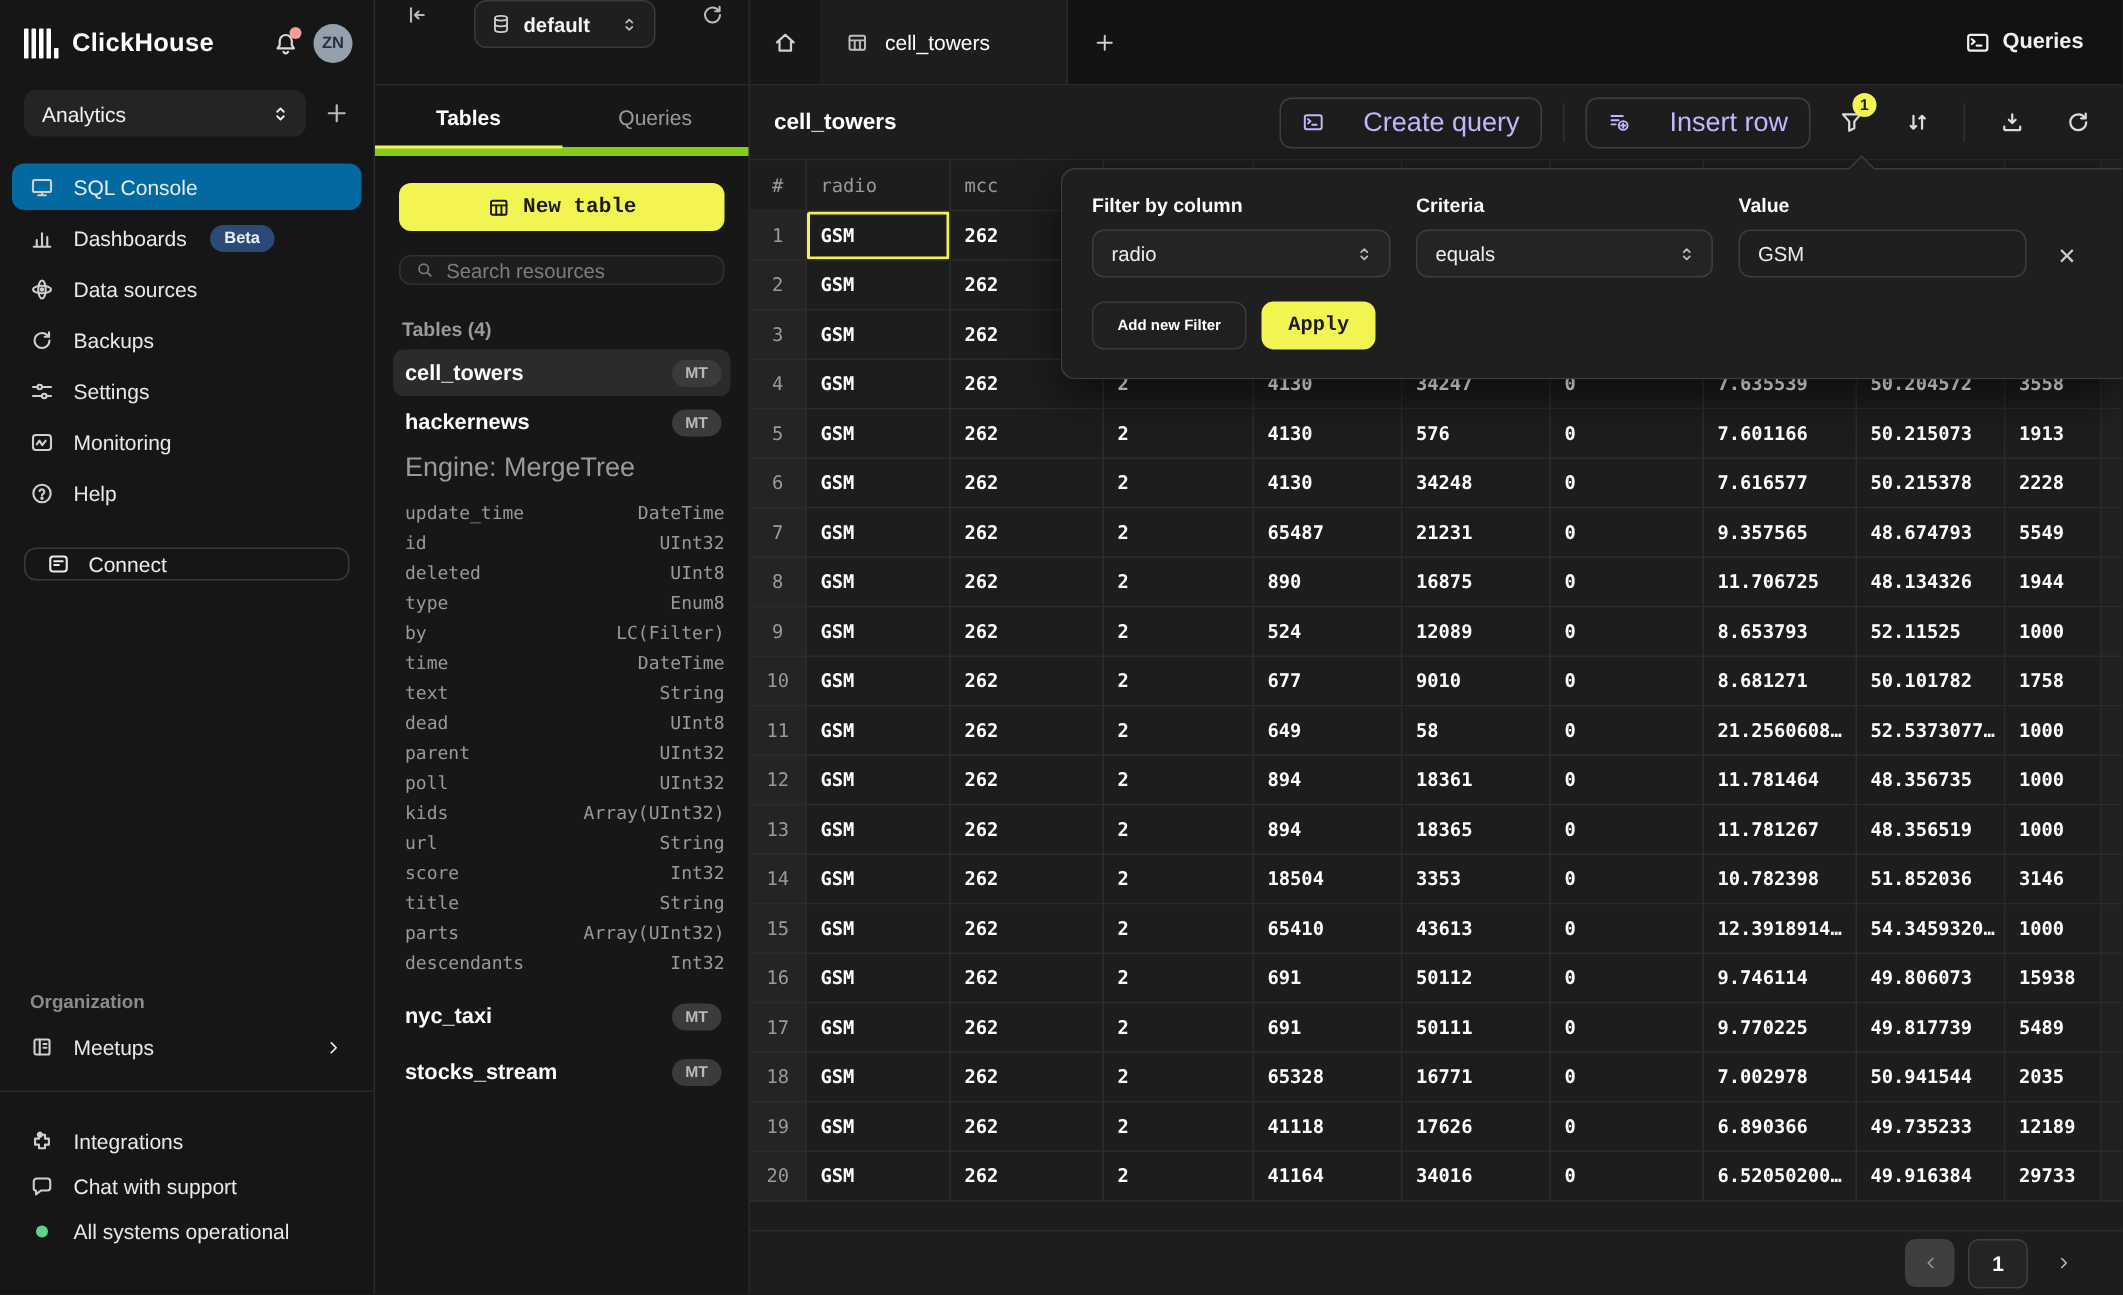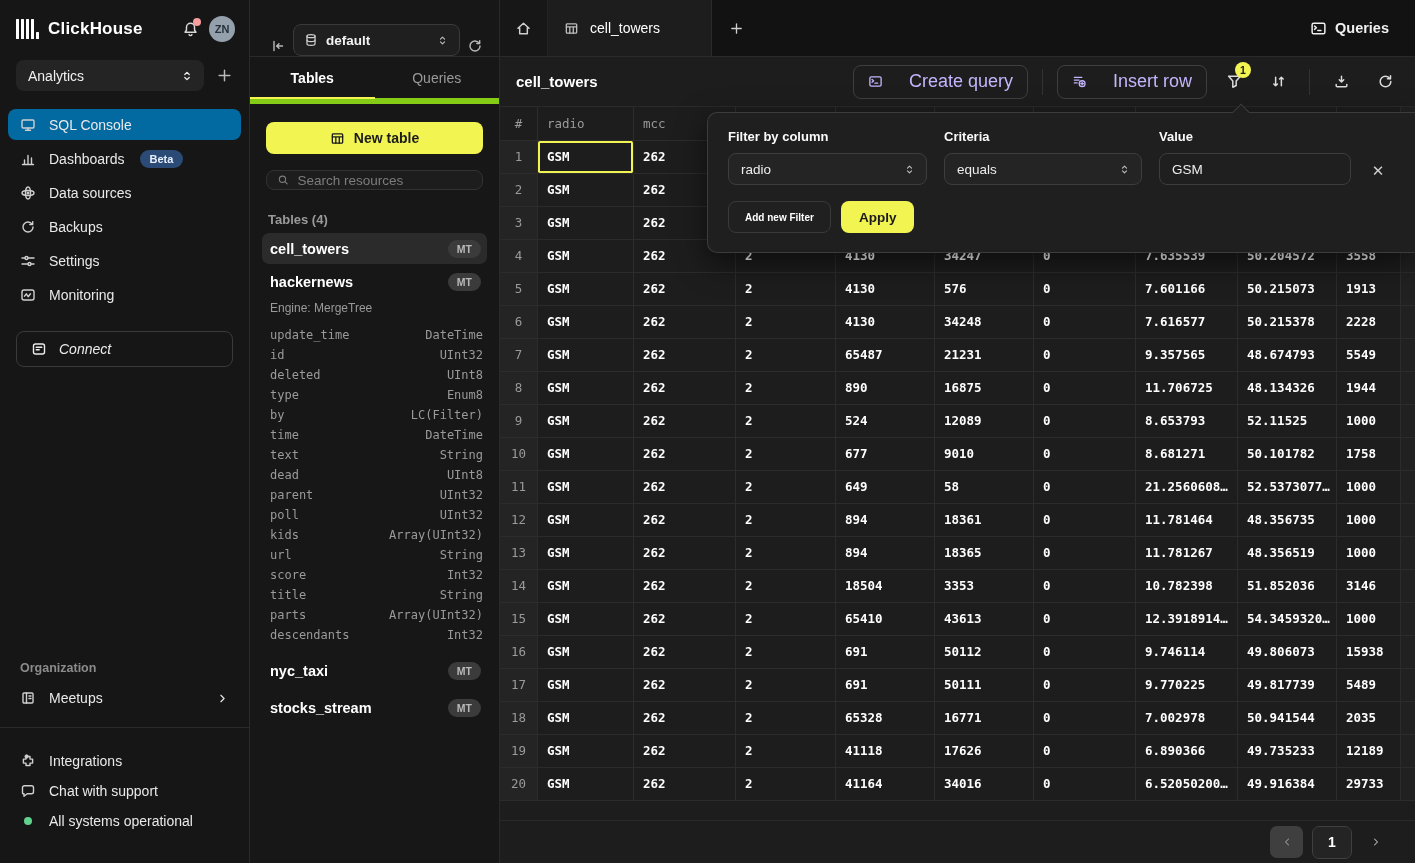--- a/index.html
+++ b/index.html
@@ -19,50 +19,50 @@
   .avatar { width:26px; height:26px; border-radius:50%; background:#94a1ad; color:#25313c; font-size:11px; font-weight:700; display:flex; align-items:center; justify-content:center; }
   .ws-row { display:flex; align-items:center; gap:10px; padding:8px 14px 14px 16px; }
   .ws-select { flex:1; height:31px; background:#242424; border-radius:8px; display:flex; align-items:center; padding:0 10px 0 12px; color:#f0f0f0; cursor:pointer; }
   .ws-select span { flex:1; }
   .icon-btn { background:none; border:none; color:#b9b9b9; cursor:pointer; display:flex; align-items:center; justify-content:center; padding:2px; }
   .nav { padding:4px 8px; }
   .nav-item { height:31px; display:flex; align-items:center; gap:13px; padding:0 12px; border-radius:8px; color:#e9e9e9; cursor:pointer; margin-bottom:3px; }
   .nav-item .nicon { color:#cfcfcf; width:16px; }
   .nav-item.active { background:#0369a1; }
   .badge-beta { background:#2b4a76; color:#e8f0fe; font-size:11px; font-weight:600; padding:3px 10px; border-radius:10px; margin-left:2px; }
-  .connect-box { margin:14px 16px 0 16px; height:36px; border:1px solid #3a3a3a; border-radius:8px; display:flex; align-items:center; gap:12px; padding:0 14px; cursor:pointer; color:#ececec;font-style:italic; }
+  .connect-box { margin:14px 16px 0 16px; height:22px; border:1px solid #3a3a3a; border-radius:8px; display:flex; align-items:center; gap:12px; padding:0 14px; cursor:pointer; color:#ececec; }
   .side-bottom { position:absolute; left:0; right:0; top:655px; }
   .org-label { color:#8b8b8b; font-size:12.5px; font-weight:600; padding:6px 20px 8px 20px; }
   .row-item { height:30px; display:flex; align-items:center; gap:13px; padding:0 20px; color:#e9e9e9; cursor:pointer; }
   .row-item .nicon { color:#cfcfcf; width:16px; }
   .row-item .spacer { flex:1; }
   .side-div { border-top:1px solid #2a2a2a; margin:14px 0 18px 0; }
   .status-dot { width:8px; height:8px; border-radius:50%; background:#5fd38d; margin:0 4px; }
 
   
   .explorer { width:250px; height:863px; background:#171717; border-right:1px solid #2a2a2a; flex:0 0 250px; display:flex; flex-direction:column; }
-  .exp-head { height:57px; border-bottom:1px solid #2a2a2a; display:flex; align-items:flex-end; padding:16px 14px 0 18px; gap:5px; flex:0 0 57px; }
+  .exp-head { height:57px; border-bottom:1px solid #2a2a2a; display:flex; align-items:flex-start; padding:0 14px 0 18px; gap:28px; flex:0 0 57px; }
   .db-select { flex:1; height:32px; border:1px solid #3a3a3a; background:#1f1f1f; border-radius:8px; display:flex; align-items:center; gap:8px; padding:0 10px; cursor:pointer; }
   .db-select .dbname { flex:1; font-weight:600; font-size:13.5px; color:#f2f2f2; }
   .exp-tabs { height:47px; border-bottom:6px solid #84cc16; display:flex; flex:0 0 47px; position:relative; }
   .exp-tab { flex:1; display:flex; align-items:center; justify-content:center; font-size:14px; color:#9a9a9a; cursor:pointer; }
   .exp-tab.on { color:#fff; font-weight:600; }
   .tab-underline { position:absolute; bottom:-1px; left:0; width:125px; height:2px; background:#f2f452; }
   .exp-scroll { flex:1; overflow:hidden; padding:18px 16px 0 16px; }
-  .btn-yellow { background:#f2f452; color:#1b1b1b; border:none; border-radius:8px; font-size:14px; font-weight:600; cursor:pointer; font-family:Liberation Sans, sans-serif; }
+  .btn-yellow { background:#f2f452; color:#1b1b1b; border:none; border-radius:8px; font-size:14px; font-weight:600; cursor:pointer; font-family:Liberation Mono, monospace; }
   .new-table { width:100%; height:32px; display:flex; align-items:center; justify-content:center; gap:9px; }
   .search-box { margin-top:16px; height:20px; border:1px solid #323232; background:#1d1d1d; border-radius:8px; display:flex; align-items:center; gap:8px; padding:0 10px; color:#7d7d7d; }
   .search-box input { background:none; border:none; outline:none; color:#d8d8d8; font-family:inherit; font-size:13.5px; width:100%; }
   .search-box input::placeholder { color:#7d7d7d; }
   .list-header { color:#9a9a9a; font-size:13px; font-weight:600; margin:22px 0 6px 2px; }
   .tbl-item { height:31px; display:flex; align-items:center; border-radius:7px; padding:0 6px 0 8px; cursor:pointer; margin:2px -4px; }
   .tbl-item.on { background:#2b2b2b; }
   .tbl-item .tname { flex:1; font-size:14.5px; font-weight:600; color:#fff; }
   .badge-mt { background:#3b3b3b; color:#b9b9b9; font-size:10.5px; font-weight:600; padding:3px 9px; border-radius:10px; }
-  .engine { color:#9a9a9a; font-size:12px; margin:4px 0 10px 4px; }
+  .engine { color:#9a9a9a; font-size:18px; margin:4px 0 10px 4px; }
   .schema { margin:2px 0 10px 4px; }
   .schema-row { display:flex; justify-content:space-between; font-family:"DejaVu Sans Mono", monospace; font-size:12px; color:#9a9a9a; line-height:20px; }
 
   
   .main { width:915px; height:863px; position:relative; background:#1d1d1d; flex:0 0 915px; }
   .tabstrip { position:absolute; top:0; left:0; right:0; height:57px; background:#121212; border-bottom:1px solid #2a2a2a; display:flex; align-items:stretch; }
   .home-btn { width:48px; display:flex; align-items:center; justify-content:center; color:#cfcfcf; border-right:1px solid #222; cursor:pointer; background:#171717; }
   .doc-tab { width:164px; background:#1d1d1d; display:flex; align-items:center; gap:11px; padding:0 16px; border-right:1px solid #2a2a2a; cursor:pointer; }
   .doc-tab .ticon { color:#bdbdbd; }
   .doc-tab .tlabel { font-size:14px; color:#fff; font-weight:500; }
@@ -192,20 +192,30 @@
       <span>Settings</span>
     </div>
     <div class="nav-item">
       <span class="nicon">
           <svg class="ic" width="16" height="16" viewBox="0 0 16 16">
             <rect x="2" y="3" width="12" height="10" rx="2"></rect>
             <path d="M4.5 9.2l1.8-2.4 1.9 2.9 2.3-2.9"></path>
           </svg>
         </span>
       <span>Monitoring</span>
+    </div>
+    <div class="nav-item">
+      <span class="nicon">
+          <svg class="ic" width="16" height="16" viewBox="0 0 16 16">
+            <circle cx="8" cy="8" r="5.8"></circle>
+            <path d="M6.4 6.4a1.6 1.6 0 1 1 2.2 1.9c-.5.3-.6.6-.6 1.1"></path>
+            <circle cx="8" cy="11.2" r="0.5" fill="currentColor"></circle>
+          </svg>
+        </span>
+      <span>Help</span>
     </div>
   </div>
 
   <div class="connect-box">
     <span class="nicon">
         <svg class="ic" width="16" height="16" viewBox="0 0 16 16">
           <rect x="2.5" y="3" width="11" height="10" rx="2"></rect>
           <path d="M5.2 6.2h5.6M5.2 8.7h3"></path>
         </svg>
       </span>

